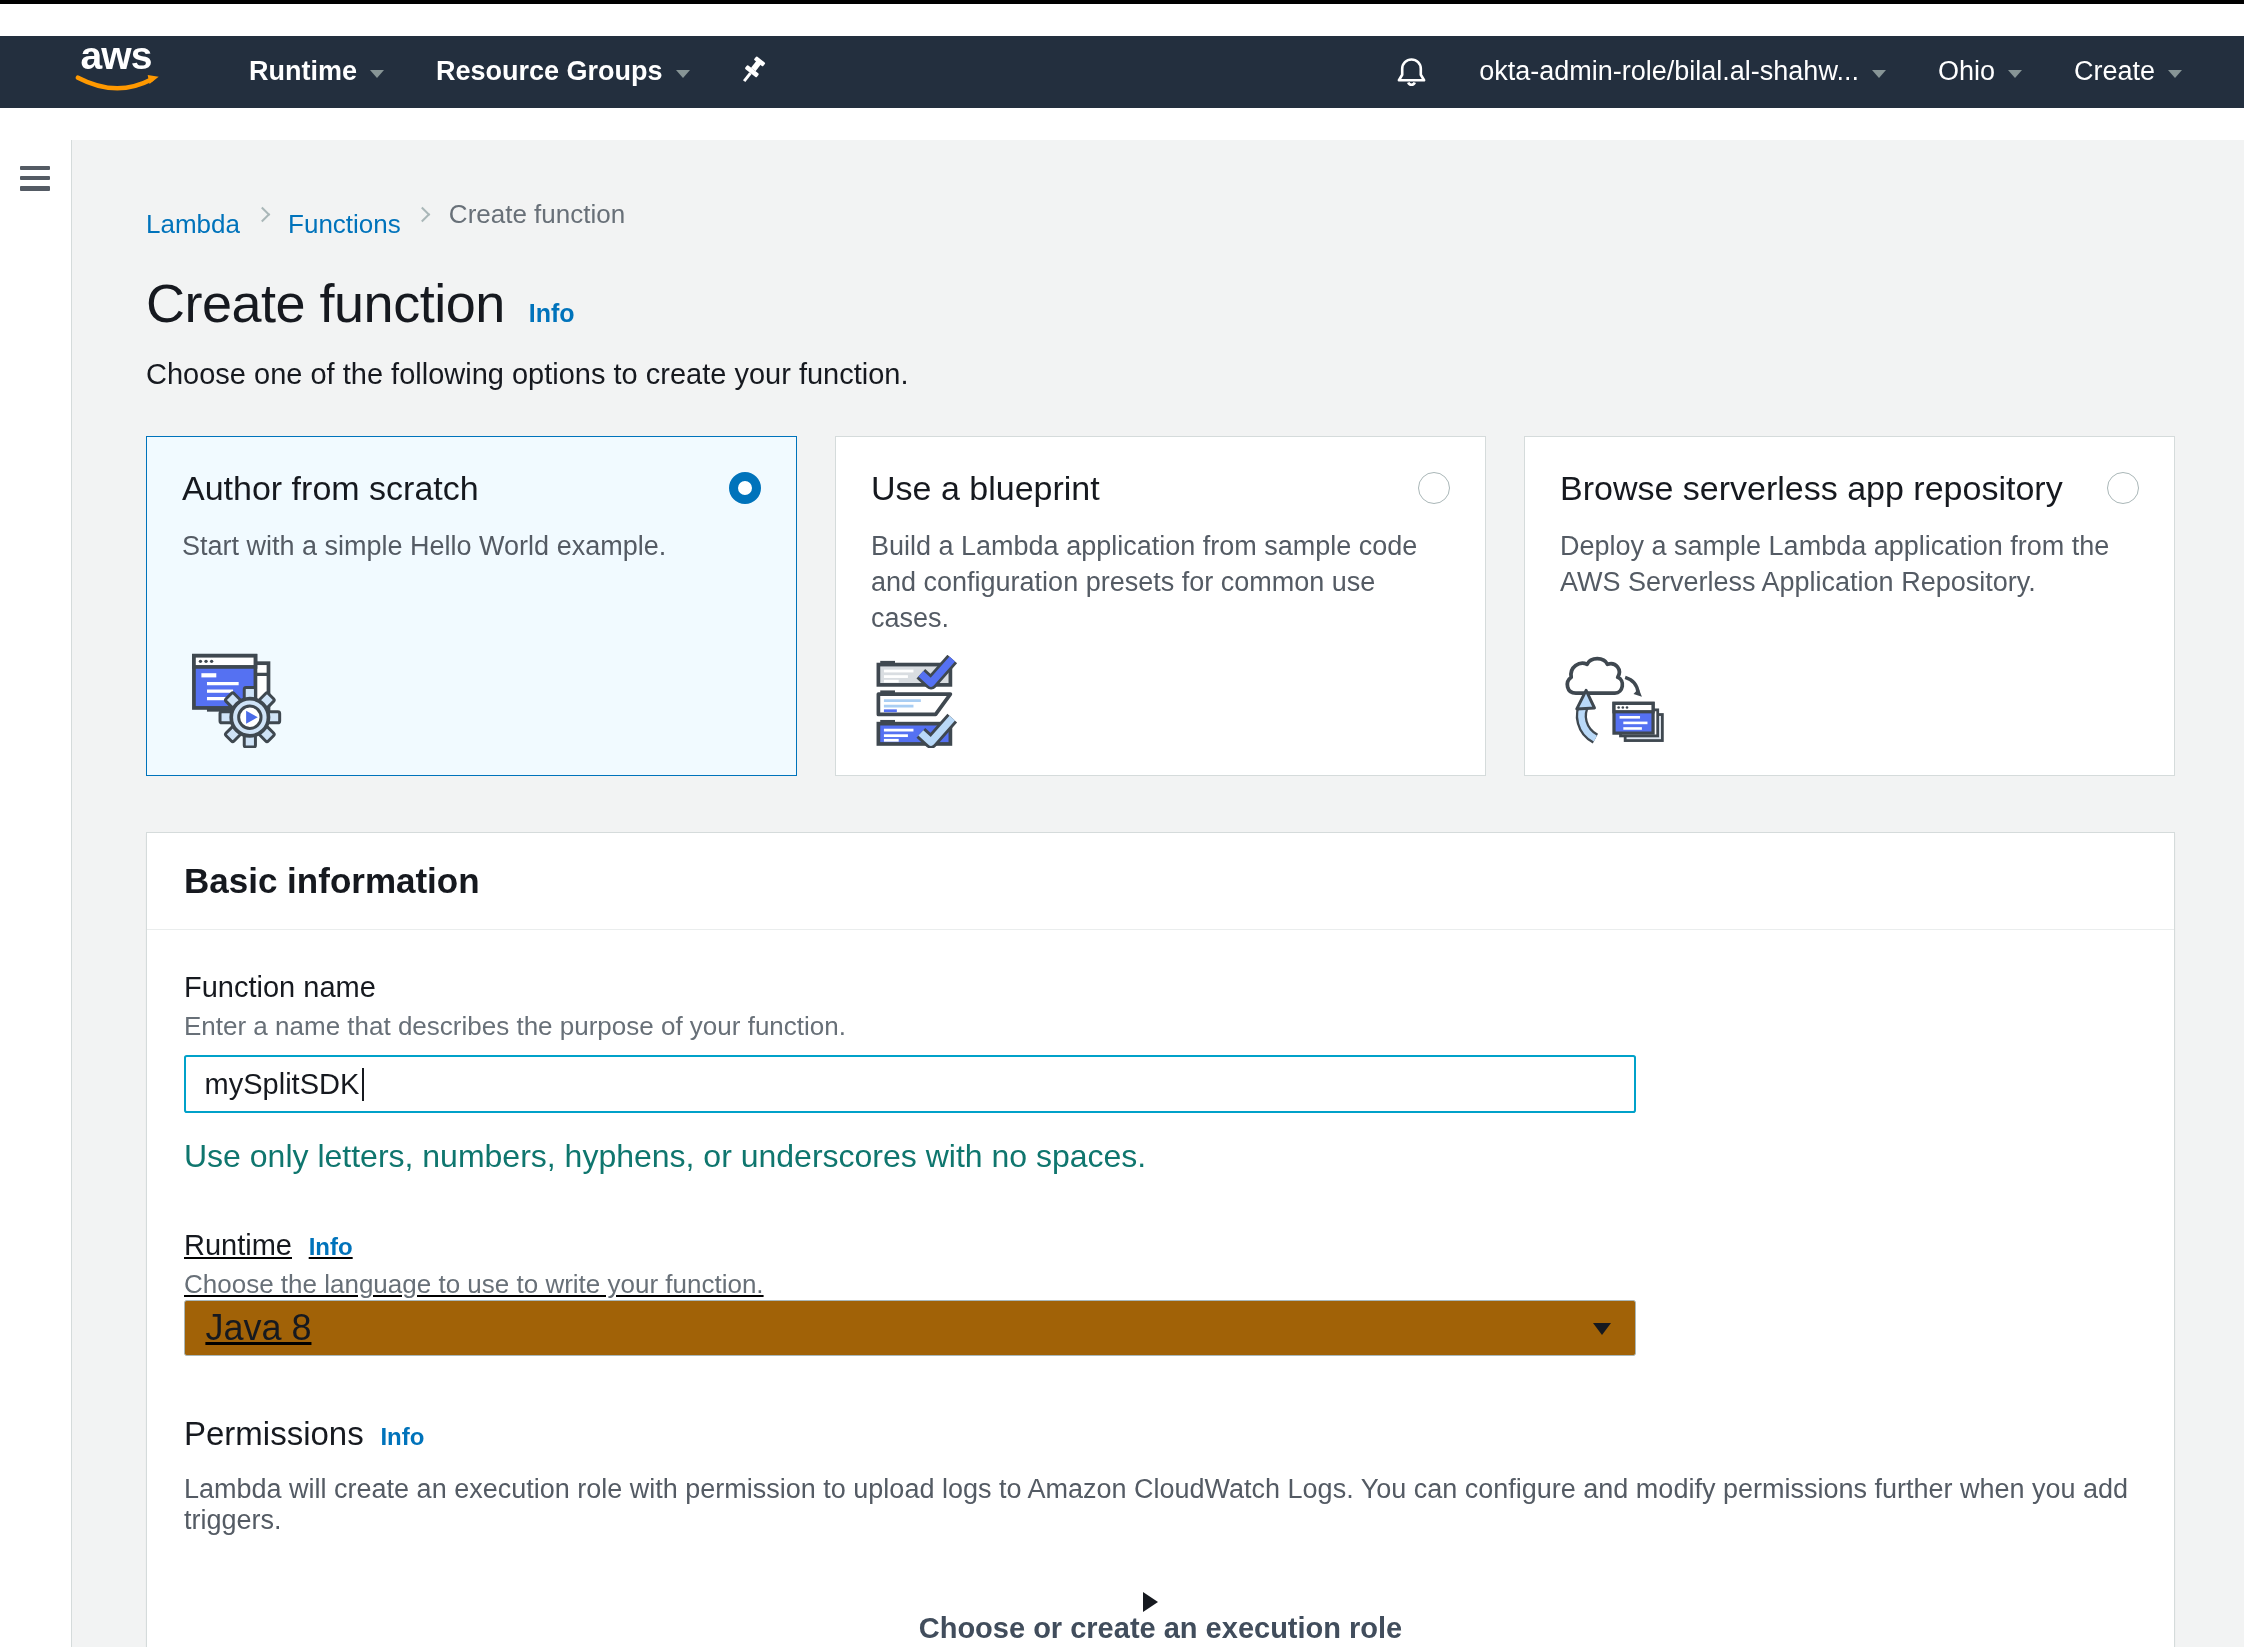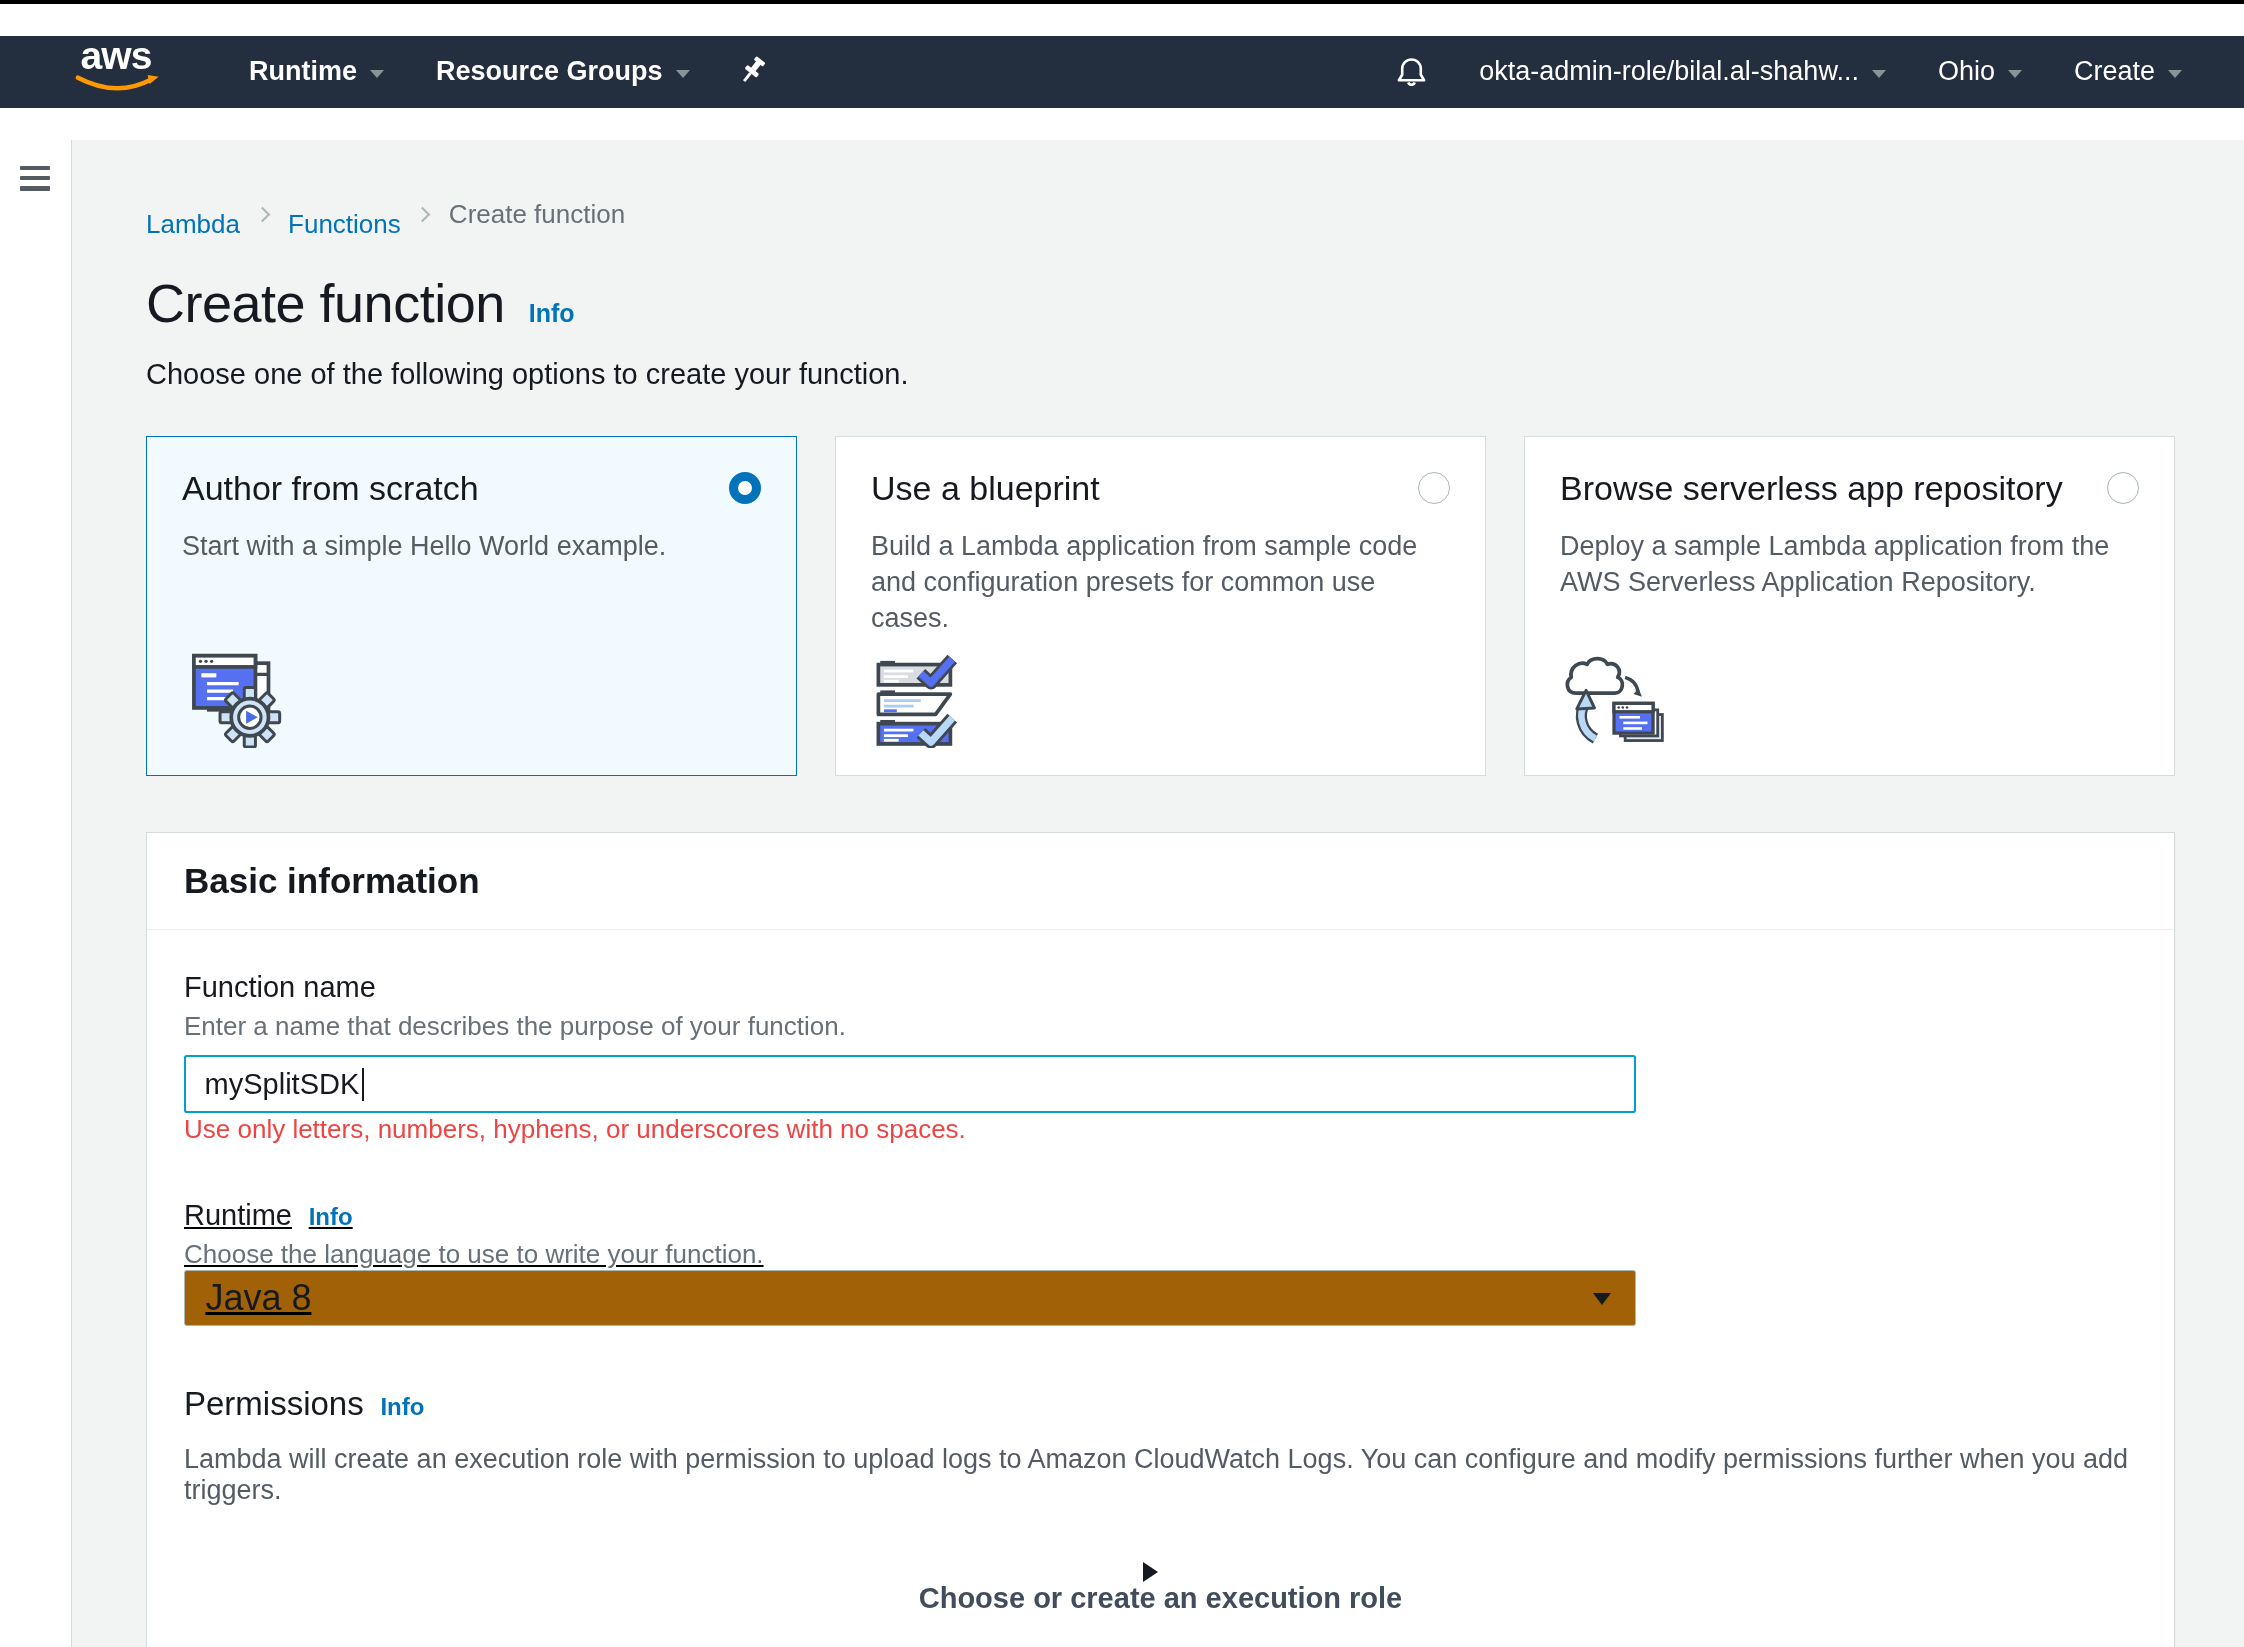--- a/index.html
+++ b/index.html
@@ -67,21 +67,21 @@
 
   .field-label { font-size:29px; color:#16191f; }
   .field-desc { font-size:26px; color:#687078; margin-top:7.4px; }
   .label-row { display:flex; align-items:baseline; gap:16.7px; }
   .label-row .info-link { font-size:24px; }
 
   .text-input { width:1452px; height:58px; margin-top:13px; background:#fff;
     border:2.8px solid #00a1c9; border-radius:2.8px; display:flex; align-items:center;
     padding:0 18.6px; font-size:29px; color:#16191f; cursor:text; }
   .text-caret { display:inline-block; width:1.9px; height:33px; background:#16191f; margin-left:2.8px; }
-  .constraint { font-size:26px; color:#ef4444; margin-top:1px; }
+  .constraint { font-size:32px; color:#0f766e; margin-top:25px; }
 
   .runtime-block { margin-top:54px;text-decoration:underline; }
   .select { width:1452px; height:56px; background:#a16207; position:relative;
     border:1.9px solid #aab7b8; border-radius:2.8px; display:flex; align-items:center;
     padding:0 20.4px; font-size:36px; color:#16191f; cursor:pointer; }
   .select-caret { position:absolute; right:24px; top:calc(50% - 5.6px); width:0; height:0;
     border-left:9.3px solid transparent; border-right:9.3px solid transparent;
     border-top:12px solid #16191f; }
 
   .permissions-block { margin-top:59px; }

